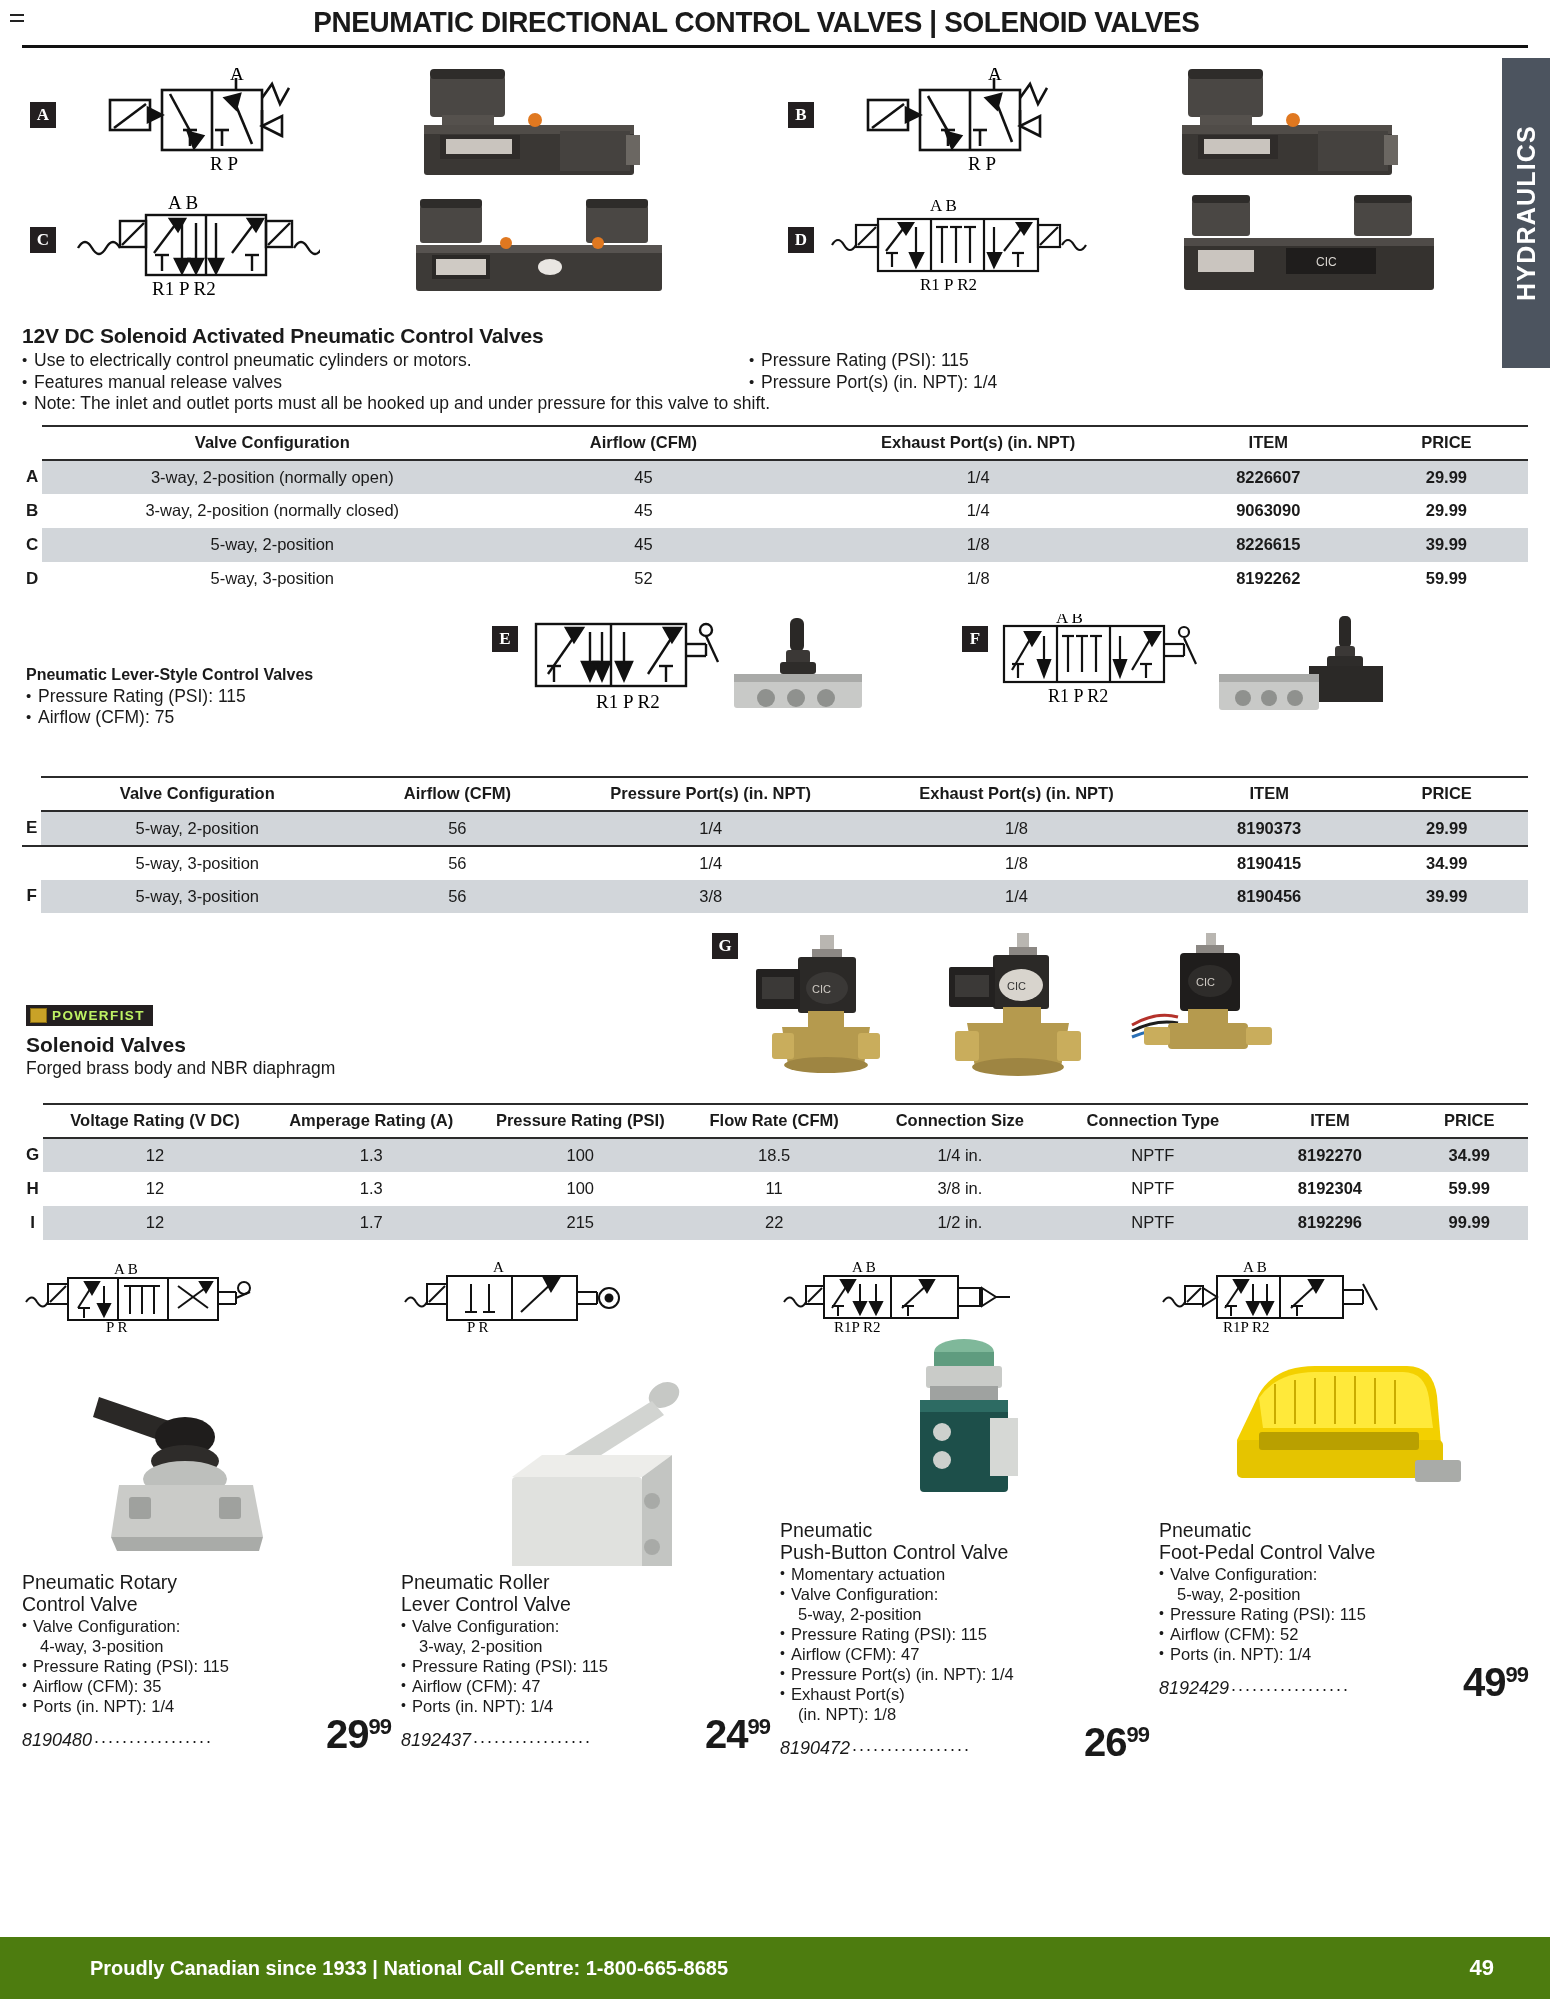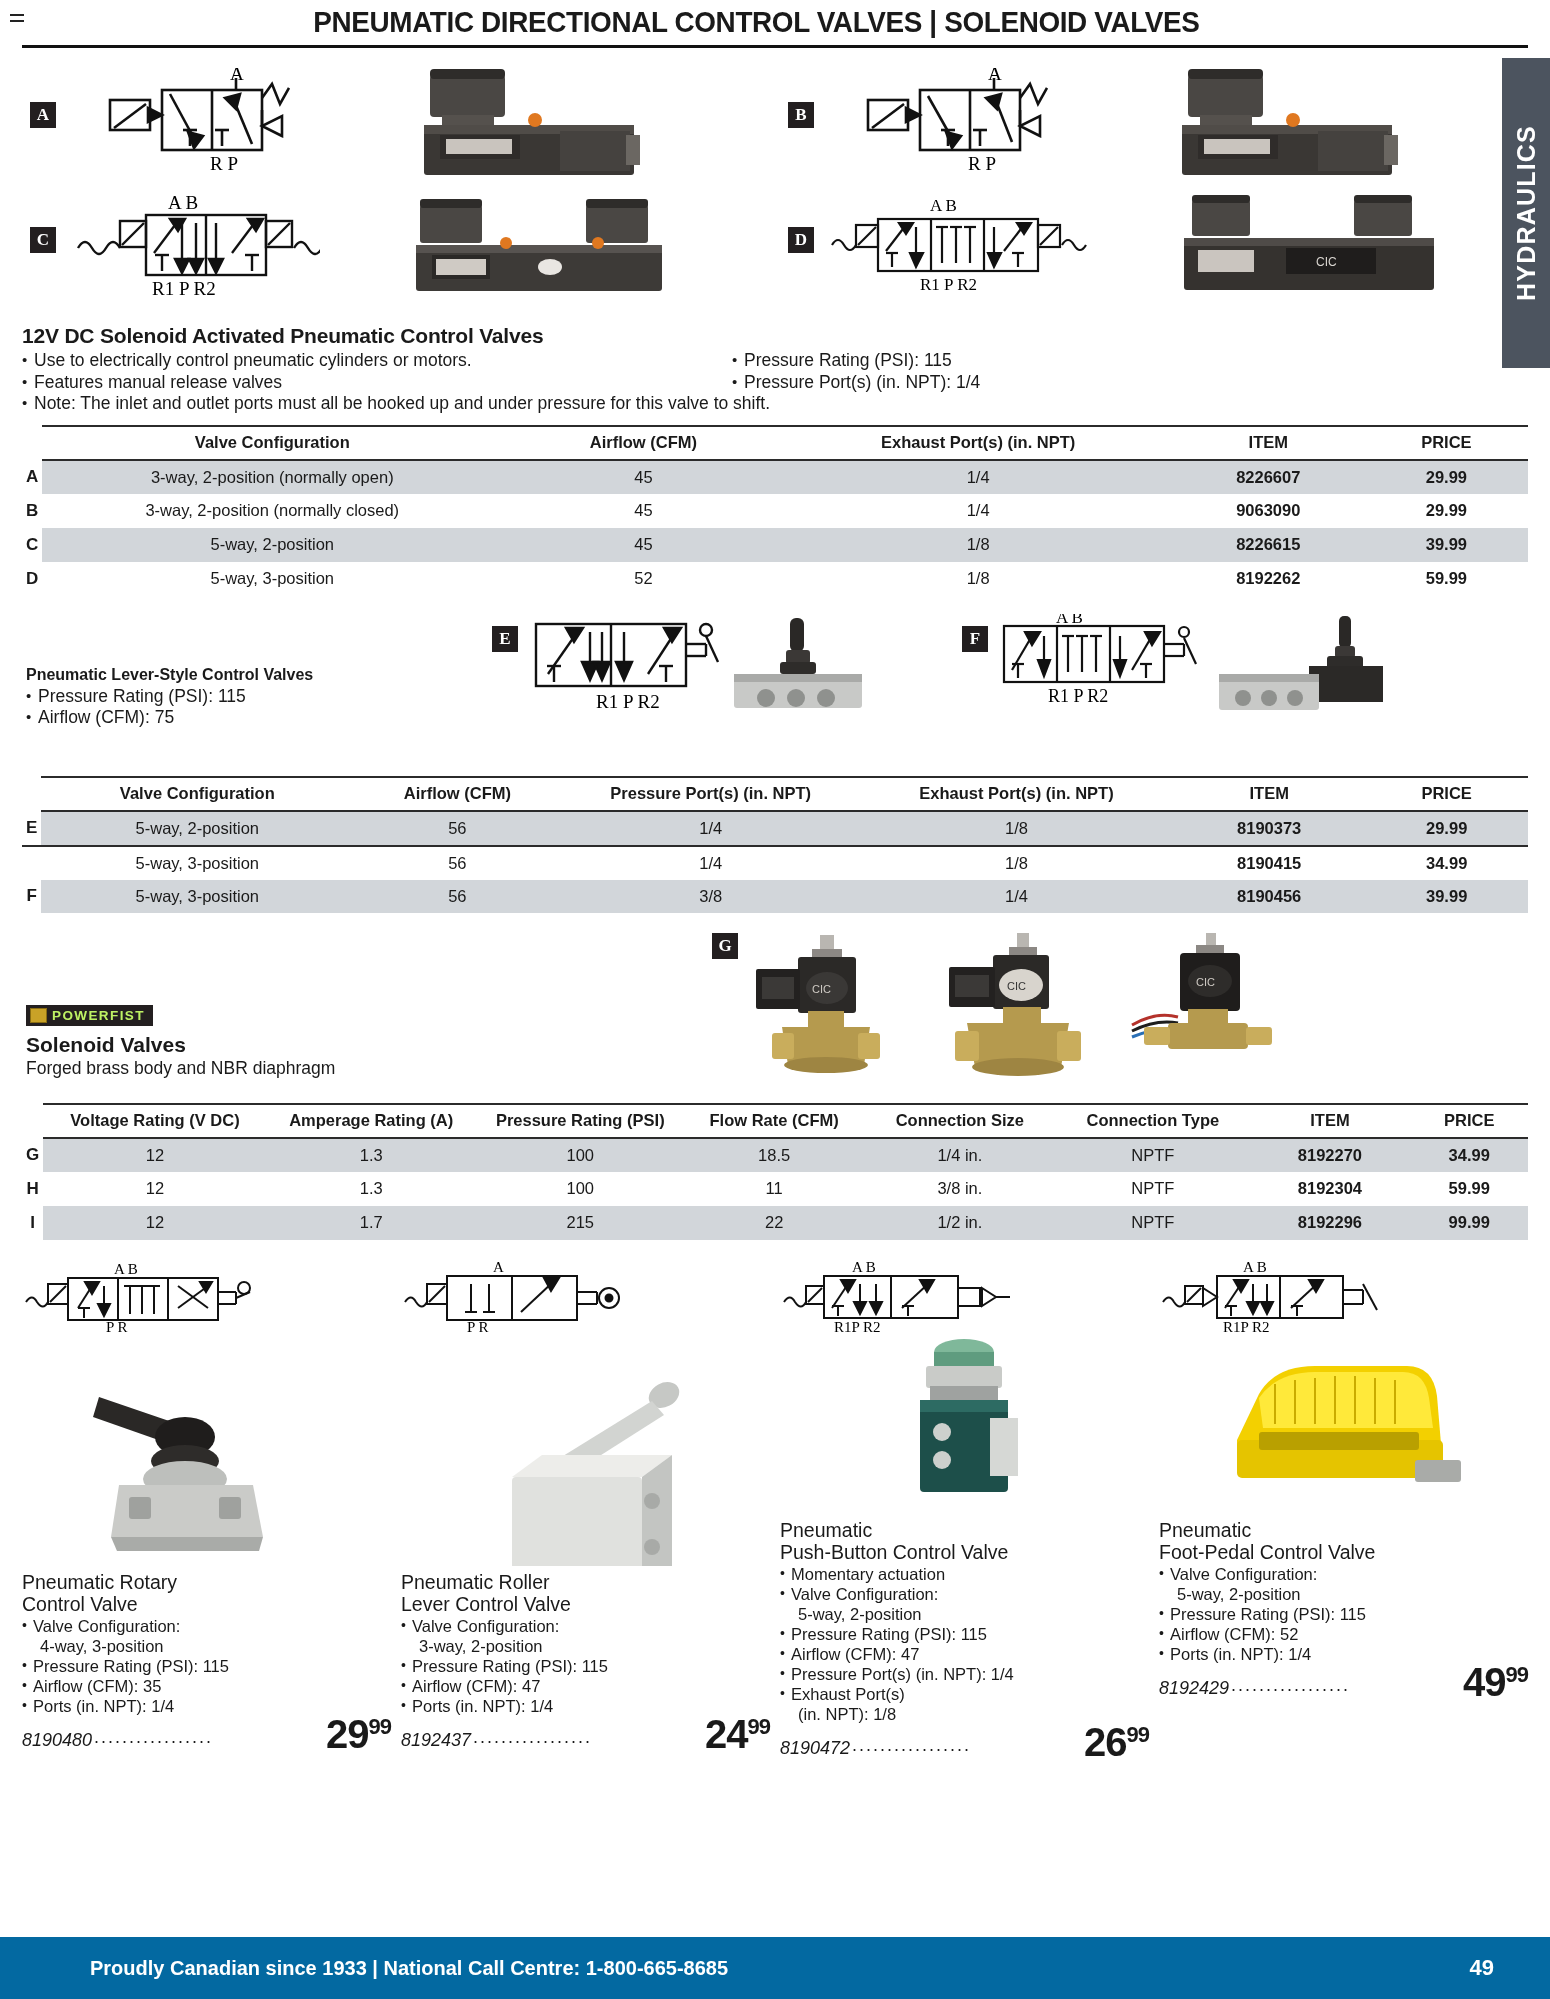--- a/index.html
+++ b/index.html
@@ -87,21 +87,21 @@
   .blurb h2 {
     margin:0 0 2px 0; font-size:21px; font-weight:bold; letter-spacing:-0.2px;
   }
   .blurb ul { margin:0; padding:0; list-style:none; }
   .blurb li {
     font-size:17.5px; line-height:21.5px; position:relative; padding-left:12px;
   }
   .blurb li::before {
     content:"\2022"; position:absolute; left:0; top:-1px; font-size:15px;
   }
-  .blurb-cols { display:flex; }
+  .blurb-cols { display:flex;gap:17px; }
   .blurb-left { width:700px; }
   .blurb-right { flex:1; padding-left:10px; }
 
   
   table { border-collapse:collapse; width:100%; margin-top:10px; }
   table th {
     font-size:16.5px; font-weight:bold; text-align:center;
     padding:6px 4px 7px 4px;
     border-top:2.5px solid #2b2b2b;
     border-bottom:2.5px solid #2b2b2b;
@@ -163,21 +163,21 @@
   .prod li.cont::before { content:""; }
   .price-line { display:flex; align-items:flex-end; margin-top:1px; }
   .sku { font-style:italic; font-size:18px; white-space:nowrap; }
   .dots { flex:1; overflow:hidden; white-space:nowrap; font-size:18px; letter-spacing:2px; padding:0 2px; align-self:flex-end; position:relative; top:-3px; }
   .big-price { font-size:40px; font-weight:bold; letter-spacing:-1px; line-height:34px; }
   .big-price sup { font-size:22px; vertical-align:super; line-height:0; }
 
   
   .footer {
     position:absolute; left:0; bottom:0;
-    width:100%; height:62px; background:#0369a1;
+    width:100%; height:62px; background:#4d7c0f;
     display:flex; align-items:center;
   }
   .footer .f-text { color:#fff; font-size:20px; font-weight:bold; margin-left:90px; }
   .footer .f-page { color:#fff; font-size:22px; font-weight:bold; margin-left:auto; margin-right:56px; }
 
   
   .ph { position:relative; }
 </style>
 </head>
 <body>

